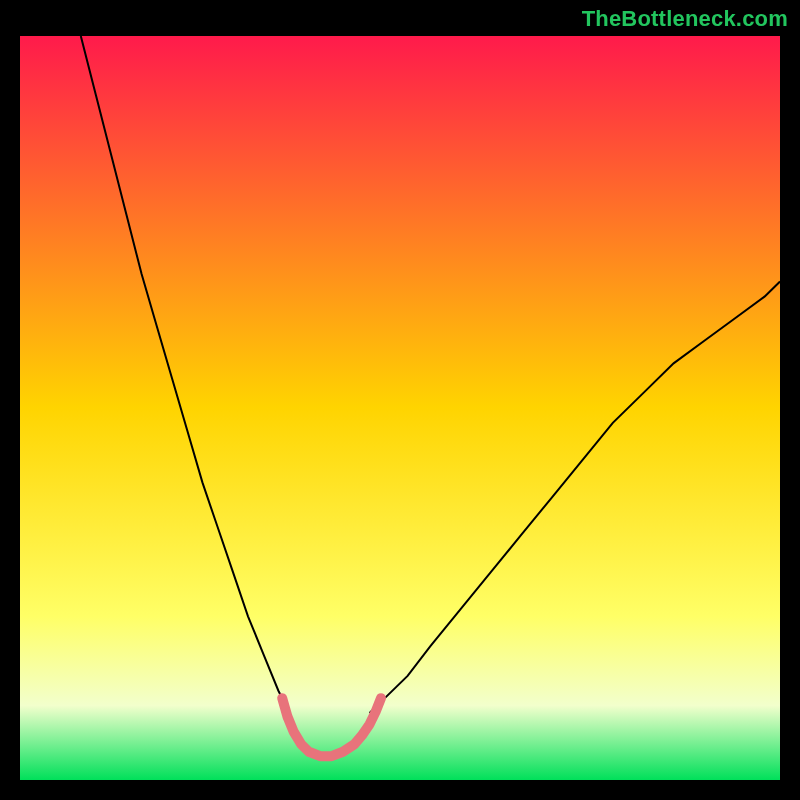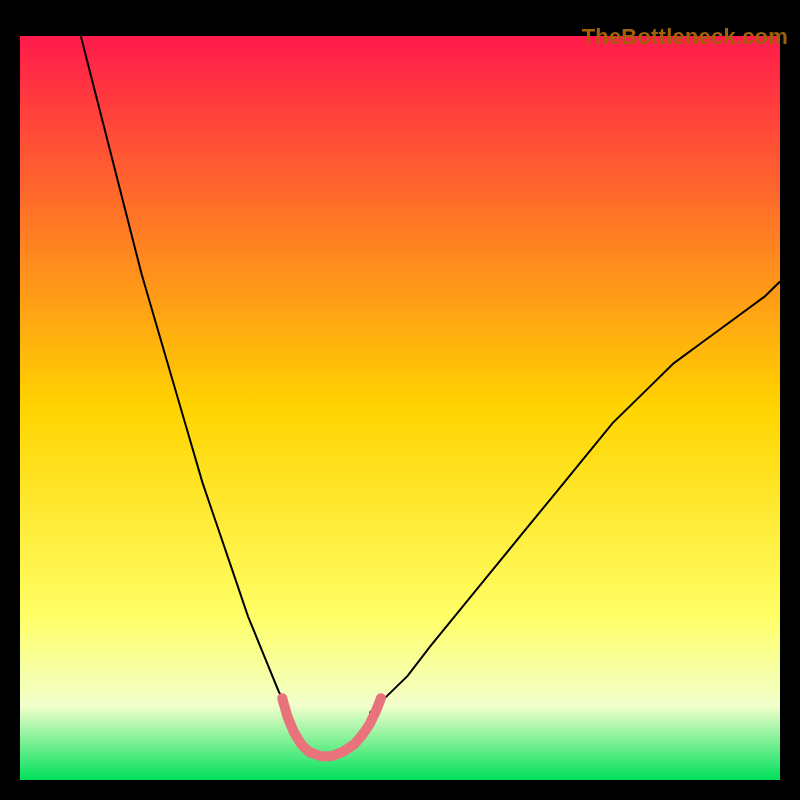--- a/index.html
+++ b/index.html
@@ -5,26 +5,26 @@
   * { margin: 0; padding: 0; box-sizing: border-box; }
   html, body { width: 800px; height: 800px; overflow: hidden; background: #000; }
   .frame {
     position: relative;
     width: 800px;
     height: 800px;
     background: #000;
   }
   .watermark {
     position: absolute;
-    top: 24px;
+    top: 6px;
     right: 12px;
     font-family: Arial, Helvetica, sans-serif;
     font-size: 22px;
     font-weight: 600;
-    color: #a16207;
+    color: #22c55e;
     letter-spacing: 0.2px;
     z-index: 10;
   }
   .plot {
     position: absolute;
     left: 20px;
     top: 36px;
     width: 760px;
     height: 744px;
   }

